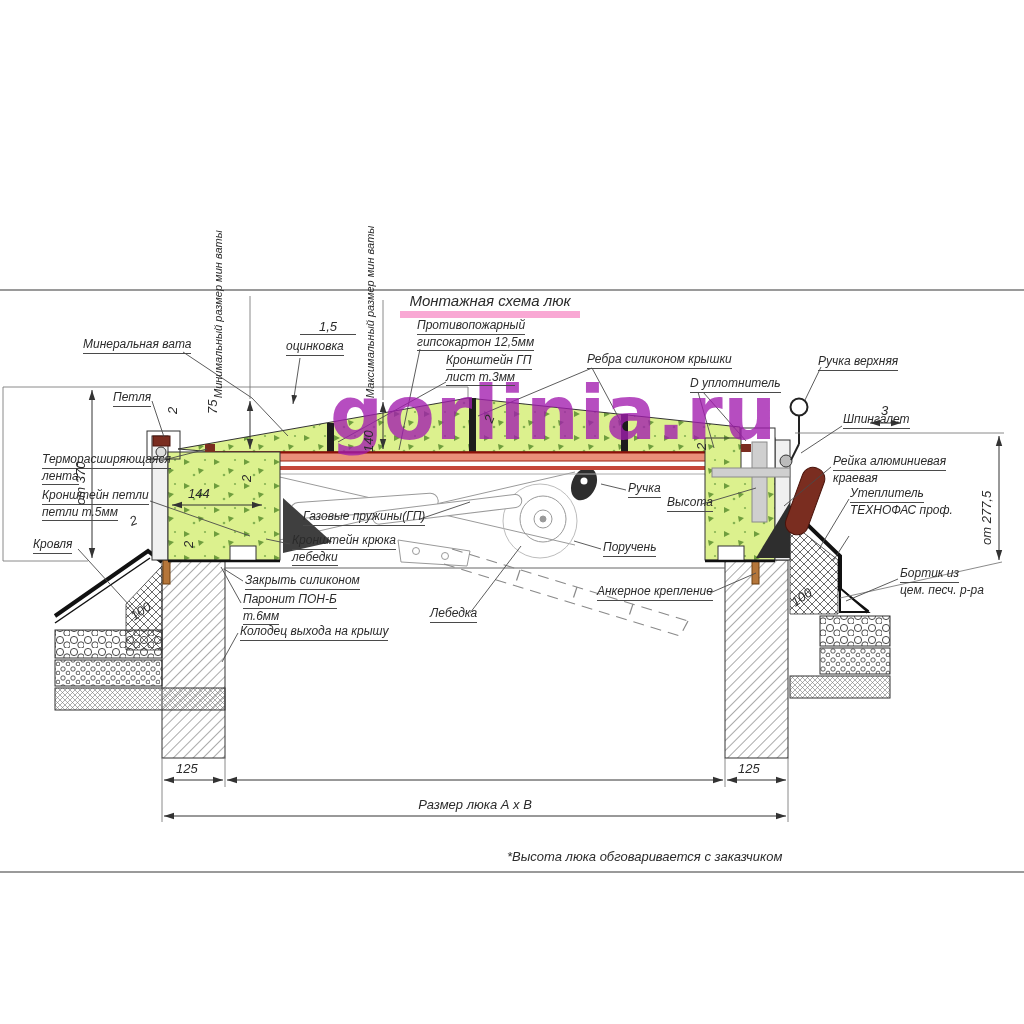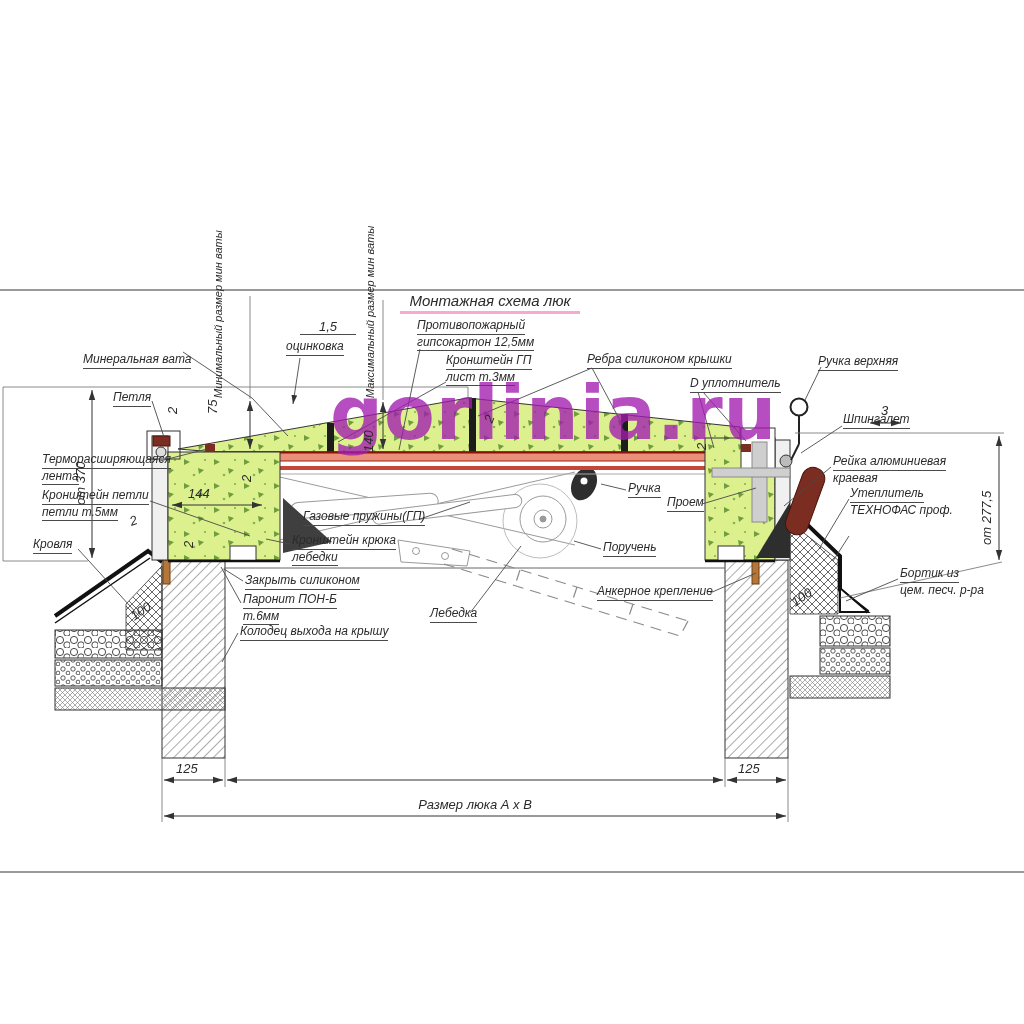--- a/index.html
+++ b/index.html
@@ -208,23 +208,23 @@
     <path d="M831,467 L784,506"></path>
     <path d="M849,499 L819,549"></path>
     <path d="M849,536 L833,561"></path>
     <path d="M898,579 L846,601"></path>
     <path d="M300,358 L293,404" marker-end="url(#ar)"></path>
   </g>
 </svg>
 
 <div class="wm">gorlinia.ru</div>
 
-<div class="lbl ttl ctr" style="left:400px;top:291px;width:180px;border-bottom:3px solid #f9a8d4;">Монтажная схема люк</div>
-
-<div class="lbl u" style="left:83px;top:352px">Минеральная вата</div>
+<div class="lbl ttl ctr" style="left:400px;top:291px;width:180px;border-bottom:7px solid #f9a8d4;">Монтажная схема люк</div>
+
+<div class="lbl u" style="left:83px;top:337px">Минеральная вата</div>
 <div class="lbl u" style="left:113px;top:390px">Петля</div>
 <div class="lbl" style="left:42px;top:452px">
   <div class="u">Терморасширяющаяся</div>
   <div class="u">лента</div>
 </div>
 <div class="lbl" style="left:42px;top:488px">
   <div class="u">Кронштейн петли</div>
   <div class="u">петли т.5мм</div>
 </div>
 <div class="lbl u" style="left:33px;top:537px">Кровля</div>
@@ -270,35 +270,36 @@
   <div>цем. песч. р-ра</div>
 </div>
 
 <div class="lbl u" style="left:303px;top:509px">Газовые пружины(ГП)</div>
 <div class="lbl" style="left:292px;top:533px">
   <div class="u">Кронштейн крюка</div>
   <div class="u">лебедки</div>
 </div>
 <div class="lbl u" style="left:430px;top:606px">Лебедка</div>
 <div class="lbl u" style="left:628px;top:481px">Ручка</div>
-<div class="lbl u" style="left:667px;top:495px">Проем</div>
+<div class="lbl u" style="left:667px;top:495px">Высота</div>
 <div class="lbl u" style="left:603px;top:540px">Поручень</div>
 <div class="lbl u" style="left:597px;top:584px">Анкерное крепление</div>
 
 <div class="lbl rot dim" style="left:166px;top:414px">2</div>
 <div class="lbl dim" style="left:130px;top:514px;transform:rotate(-20deg)">2</div>
 <div class="lbl rot dim" style="left:240px;top:482px">2</div>
 <div class="lbl rot dim" style="left:182px;top:548px">2</div>
 <div class="lbl dim" style="left:482px;top:420px;transform:rotate(-70deg);transform-origin:0 0">2</div>
 <div class="lbl rot dim" style="left:695px;top:450px">2</div>
 
 <div class="lbl dim" style="left:188px;top:487px">144</div>
 <div class="lbl dim" style="left:128px;top:612px;transform:rotate(-35deg);transform-origin:0 0">100</div>
 <div class="lbl dim" style="left:789px;top:598px;transform:rotate(-35deg);transform-origin:0 0">100</div>
 <div class="lbl rot dim" style="left:74px;top:505px">от 370</div>
 <div class="lbl rot dim" style="left:980px;top:545px">от 277,5</div>
 
 <div class="lbl dim" style="left:176px;top:762px">125</div>
 <div class="lbl dim" style="left:738px;top:762px">125</div>
 <div class="lbl dim ctr" style="left:375px;top:798px;width:200px">Размер люка А х В</div>
 
+<div class="lbl note" style="left:507px;top:848px">*Высота люка обговаривается с заказчиком</div>
 
 </div>
 
 </body></html>

